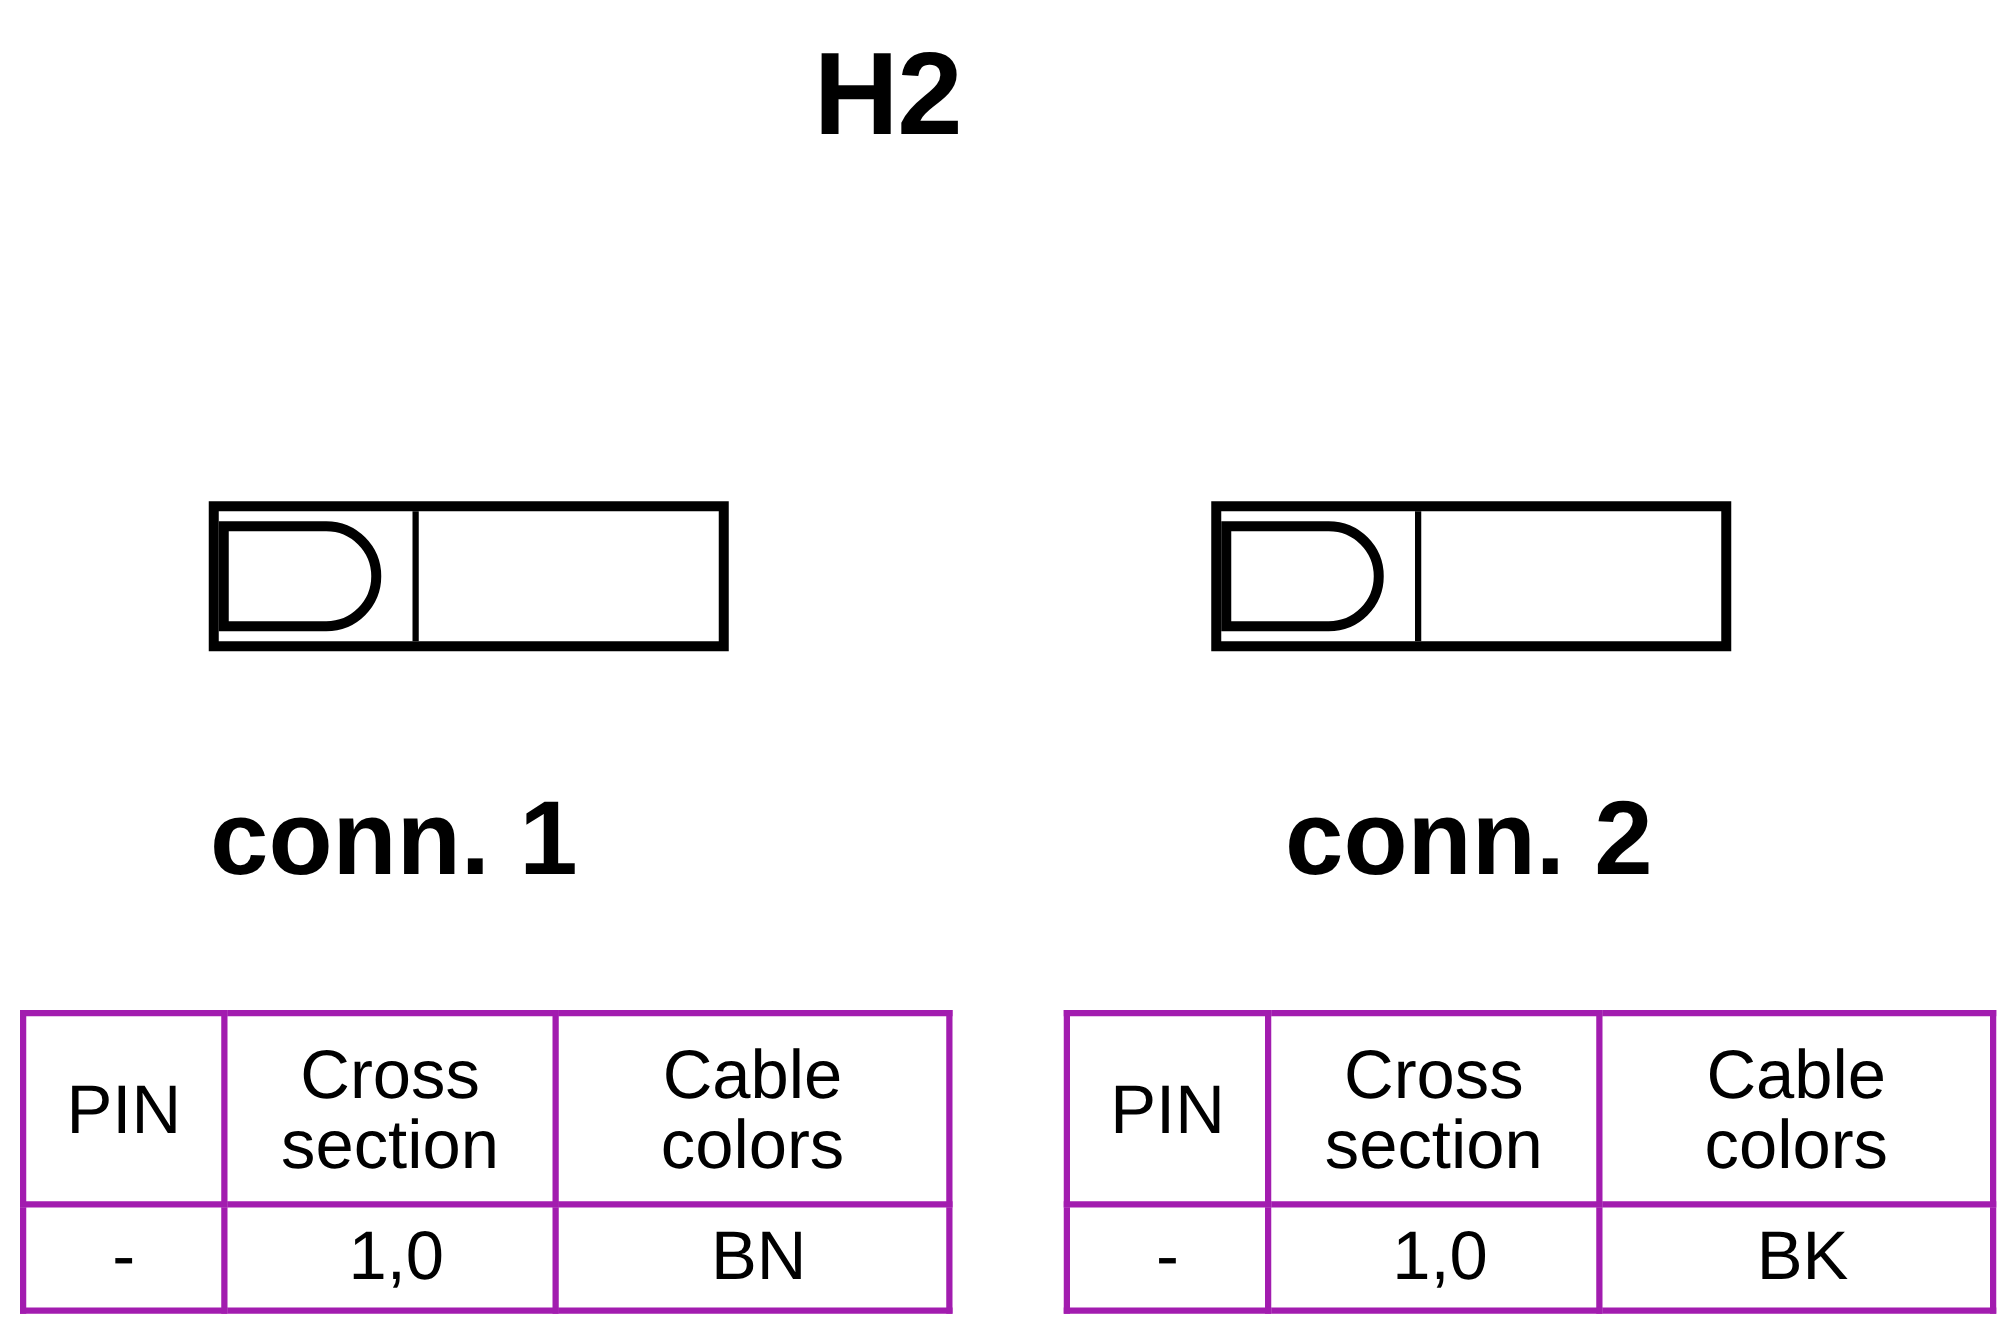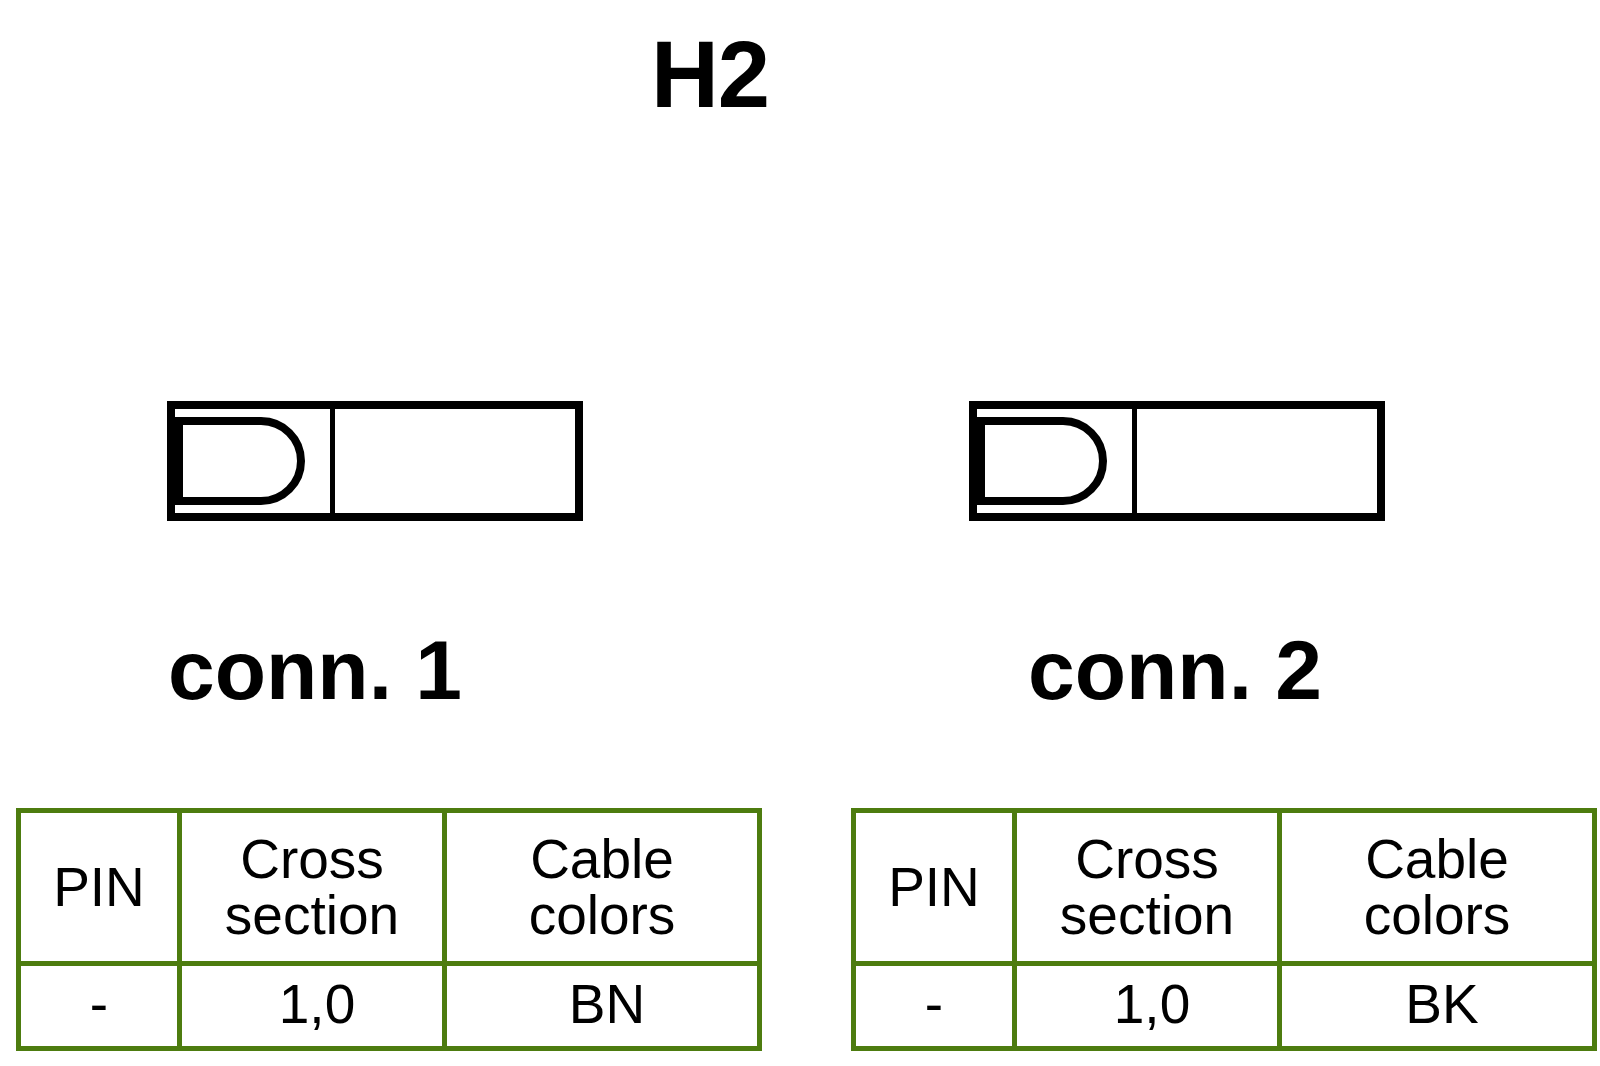--- a/index.html
+++ b/index.html
@@ -67,21 +67,21 @@
   }
 
   
   .pin-table {
     position: absolute;
     border-collapse: collapse;
     table-layout: fixed;
     background: #fff;
   }
   .pin-table td {
-    border: 5px solid #4d7c0f;
+    border: 5px solid #a21caf;
     font-size: 55px;
     line-height: 1.02;
     font-weight: normal;
     padding: 0;
     vertical-align: middle;
     font-family: "Liberation Sans", sans-serif;
   }
   .pin-table td.head {
     text-align: center;
     height: 144px;

